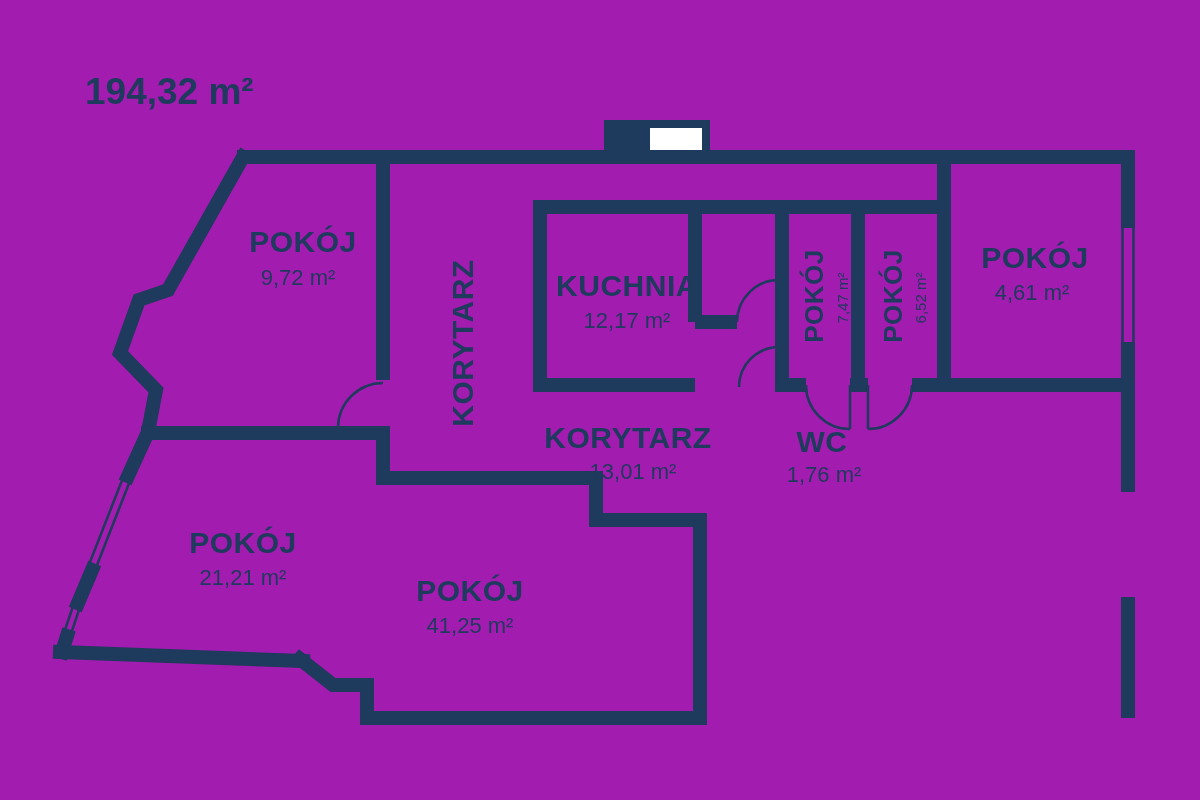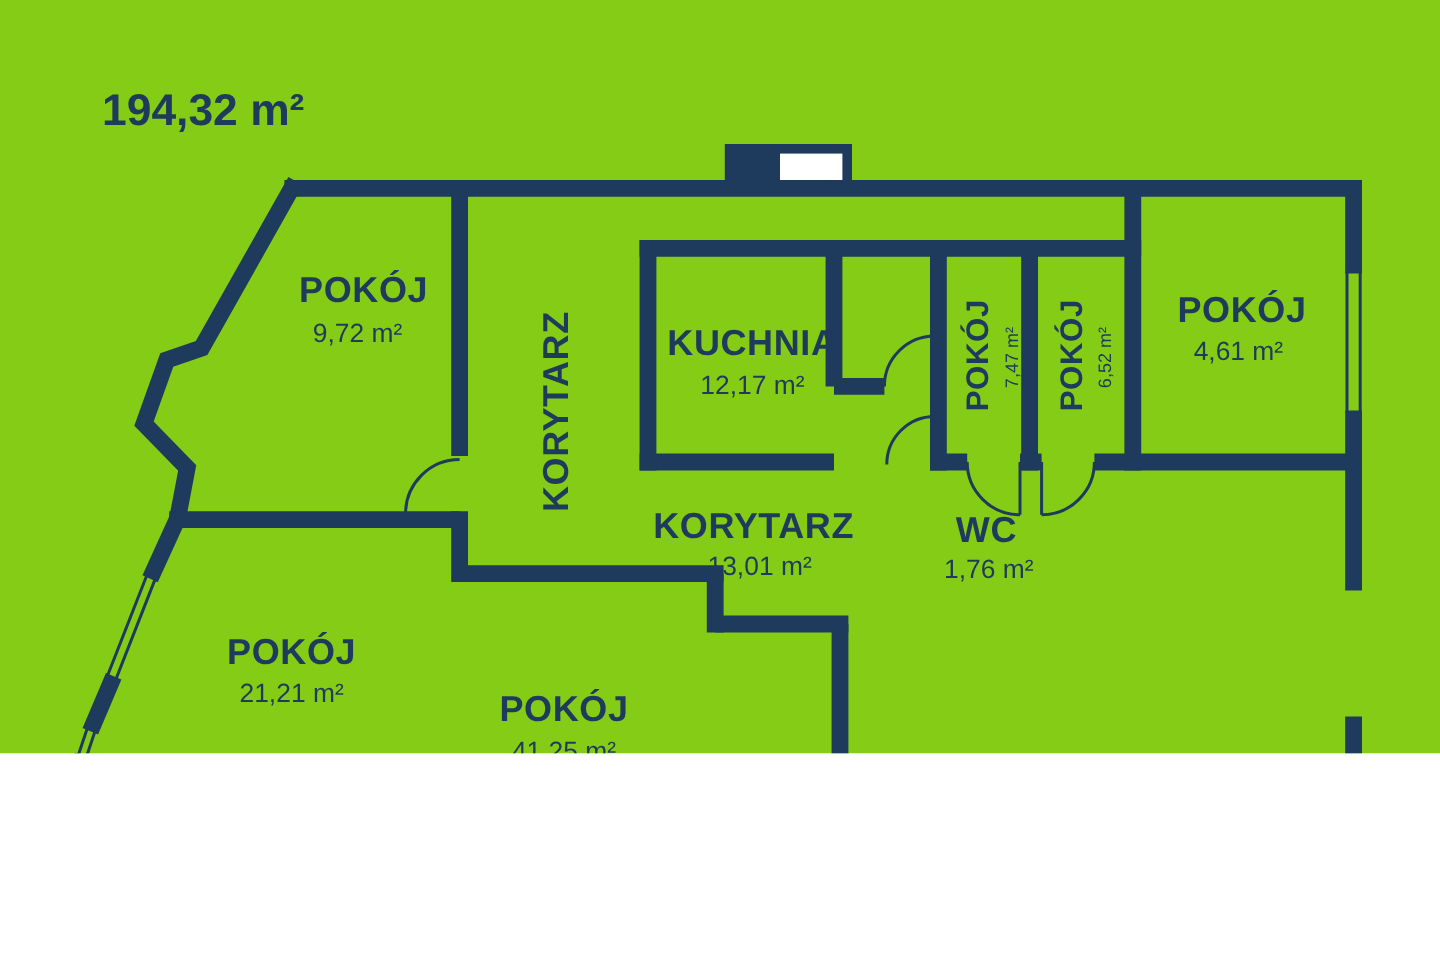--- a/index.html
+++ b/index.html
@@ -1,16 +1,16 @@
 <!DOCTYPE html>
 <html><head>
 <meta charset="utf-8">
 <style>
   html,body{margin:0;padding:0;background:#ffffff;}
-  .stage{position:relative;width:1200px;height:628px;background:#84cc16;overflow:hidden;}
+  .stage{position:relative;width:1200px;height:800px;background:#a21caf;overflow:hidden;}
   svg{display:block;}
   svg text{
     font-family:"Liberation Sans", sans-serif;
     fill:#1e3a5c;
   }
   .t-title{font-size:37px;font-weight:600;}
   .t-room{font-size:30px;font-weight:600;letter-spacing:0.5px;}
   .t-room-sm{font-size:26px;font-weight:600;letter-spacing:0.5px;}
   .t-area{font-size:22px;font-weight:400;}
   .t-area-sm{font-size:15px;font-weight:400;}

